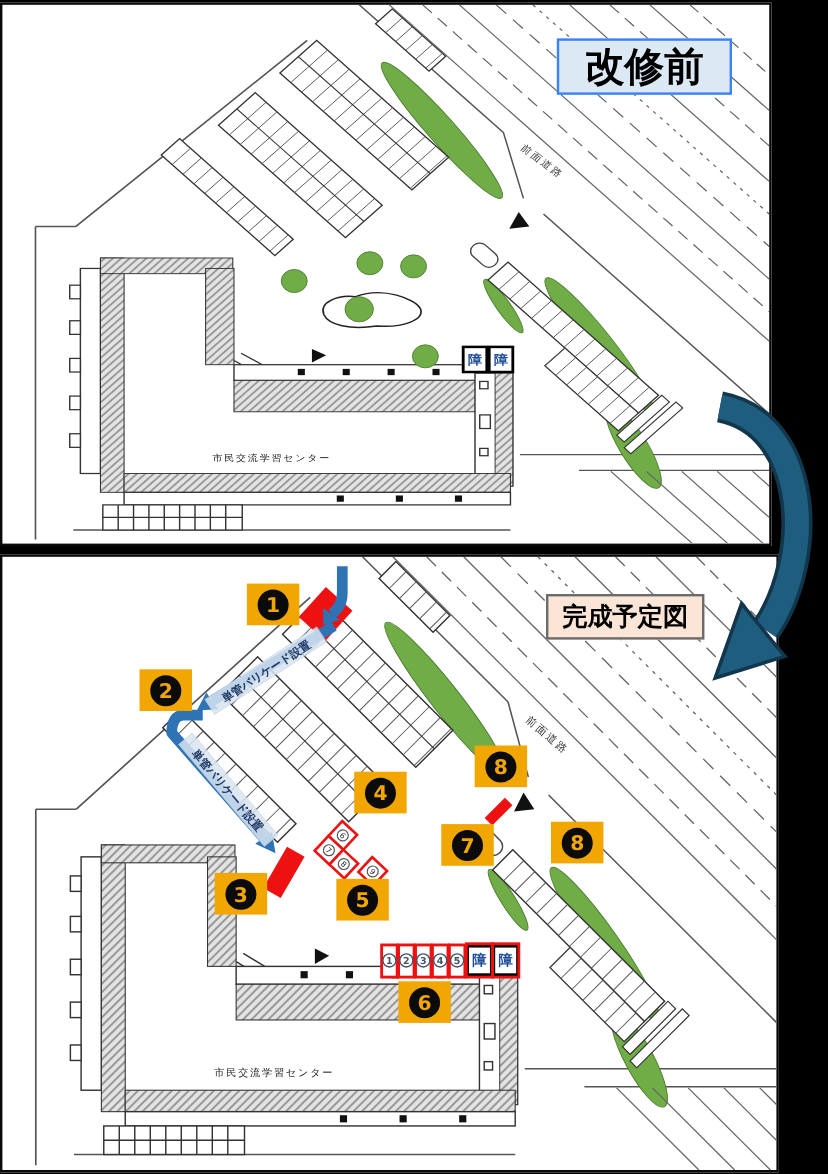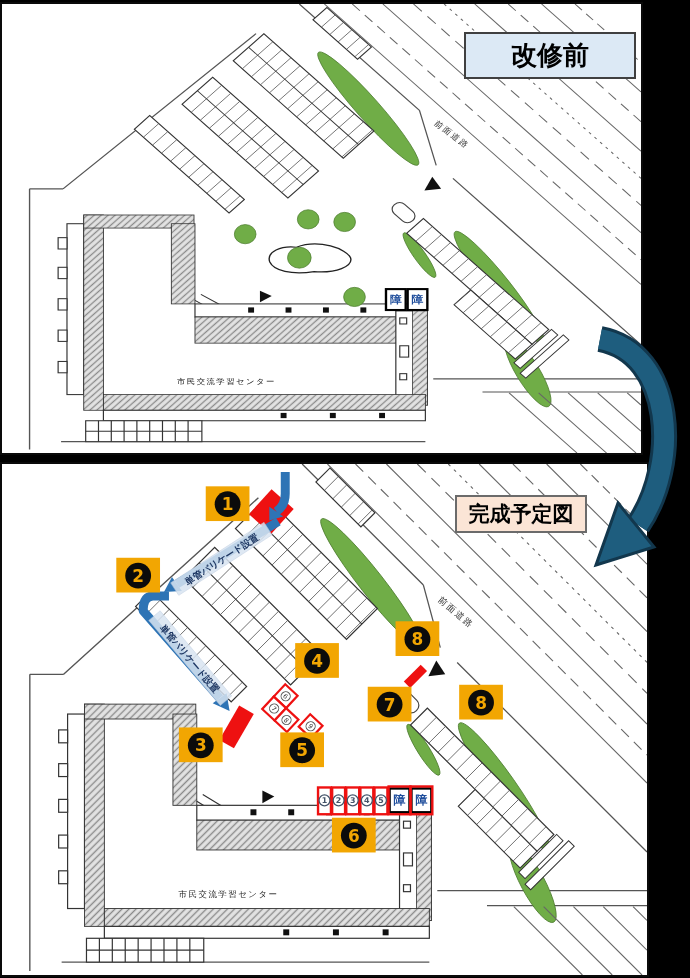--- a/index.html
+++ b/index.html
@@ -3,22 +3,22 @@
 <meta charset="utf-8">
 <style>
   html,body{margin:0;padding:0;background:#000;}
   #stage{position:relative;width:690px;height:978px;background:#000;overflow:hidden;
          font-family:"DejaVu Sans",sans-serif;}
   .panel{position:absolute;background:#fff;border:2px solid #0a0a0a;box-sizing:border-box;}
   #panel-top{left:0;top:2px;width:643px;height:453px;}
   #panel-bottom{left:0;top:462px;width:649px;height:515px;}
   .title-box{position:absolute;z-index:6;text-align:center;font-weight:bold;color:#000;
              font-family:"DejaVu Sans",sans-serif;box-sizing:border-box;}
-  #title-before{left:464px;top:32px;width:172px;height:47px;line-height:43px;font-size:26px;
-                background:var(--title-before-bg);border:2px solid #404040;}
+  #title-before{left:464px;top:32px;width:146px;height:47px;line-height:43px;font-size:33px;
+                background:var(--title-before-bg);border:2px solid #3b82f6;}
   #title-after{left:455px;top:495px;width:132px;height:38px;line-height:34px;font-size:21px;
                background:var(--title-after-bg);border:2px solid #6b6b6b;}
   #swoop{position:absolute;left:552px;top:315px;z-index:8;}
   svg text{font-family:"DejaVu Sans",sans-serif;}
 </style>
 </head>
 <body>
 
 <div id="stage" style="--red: #EE1111; --blue-arrow: #2E74B5; --band-bg: #D9E5F2; --band-text: #1F3864; --teal: #1E5D7E; --teal-edge: #12374D; --green: #70AD47; --green-edge: #4E7D31; --handicap-text: #1F4E9C; --title-before-bg: #DCE9F5; --title-after-bg: #FBE5D6;">
 

